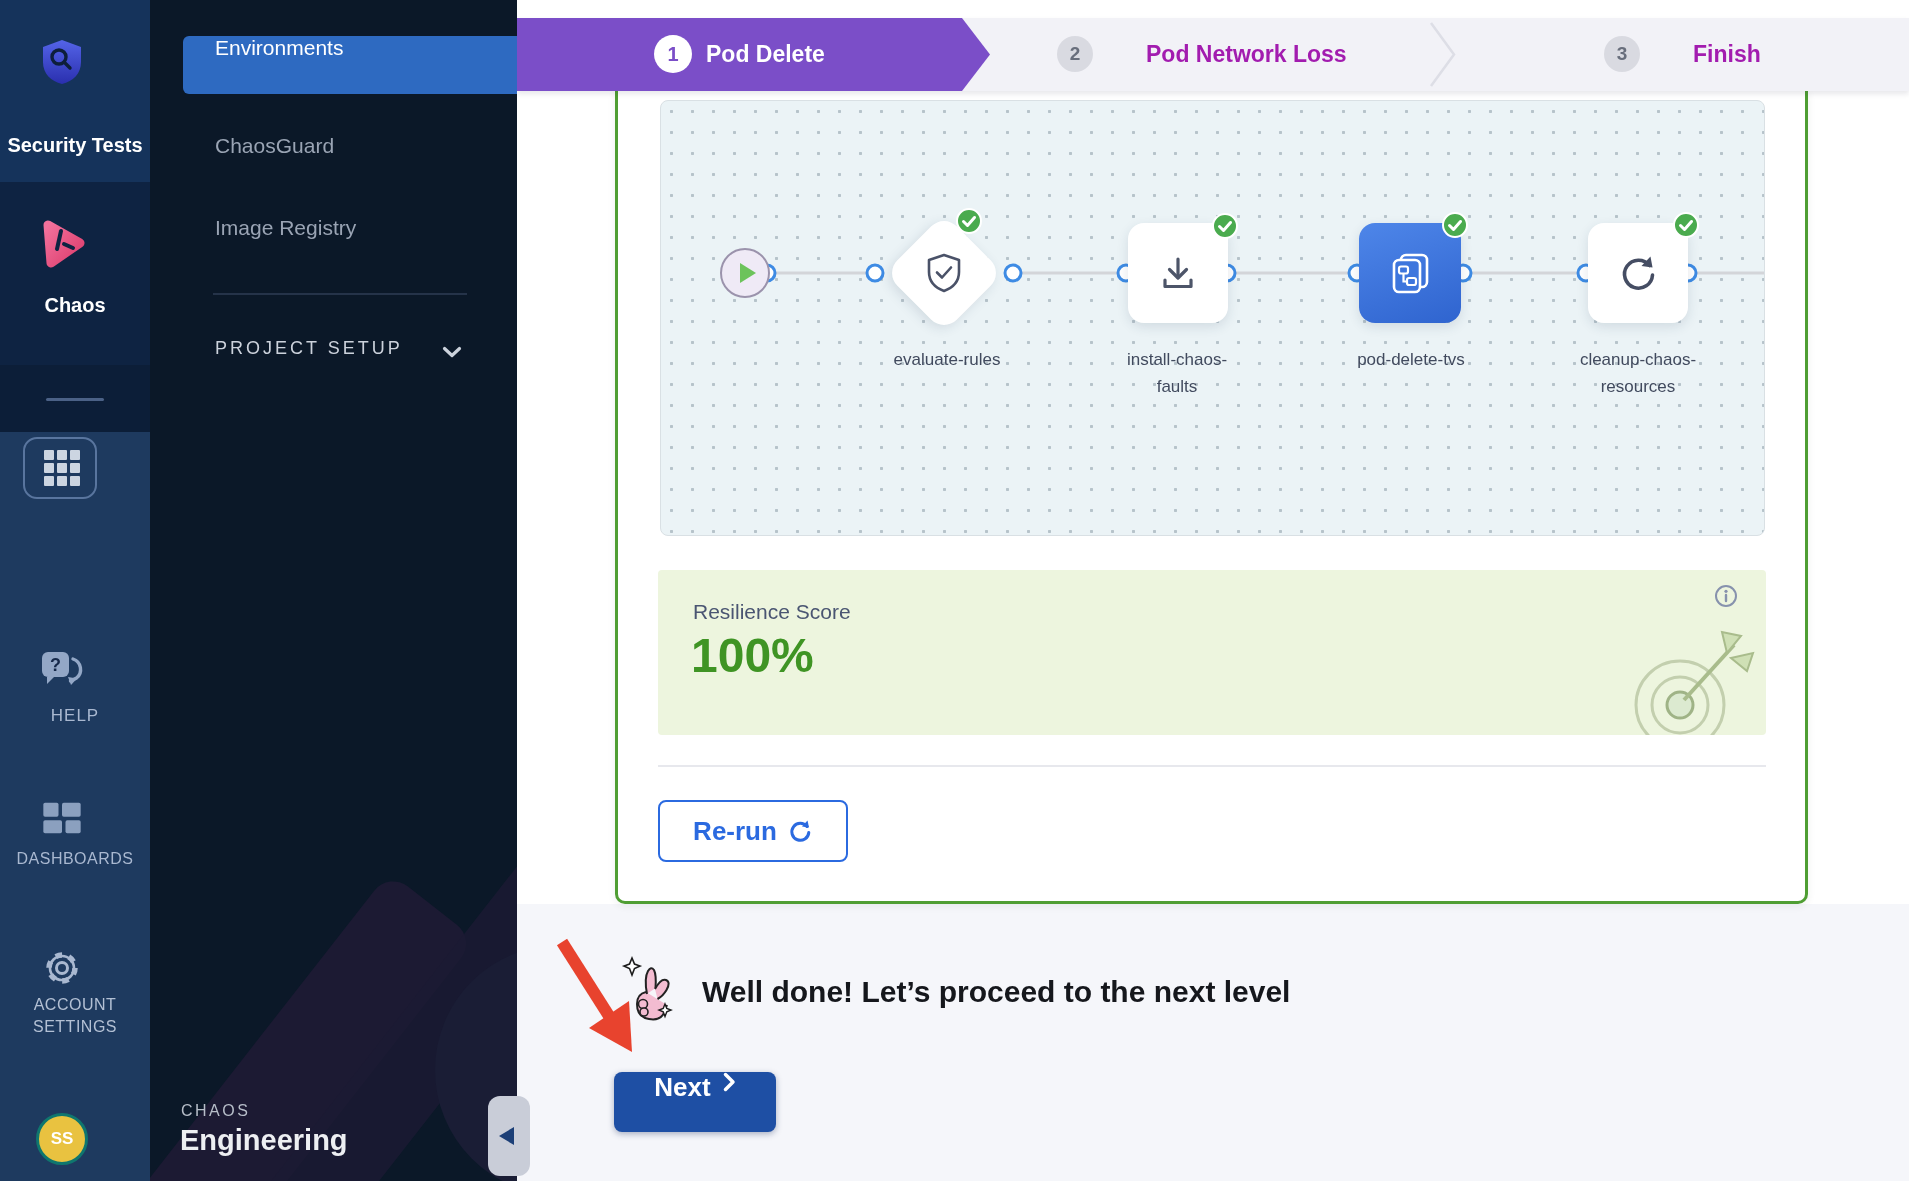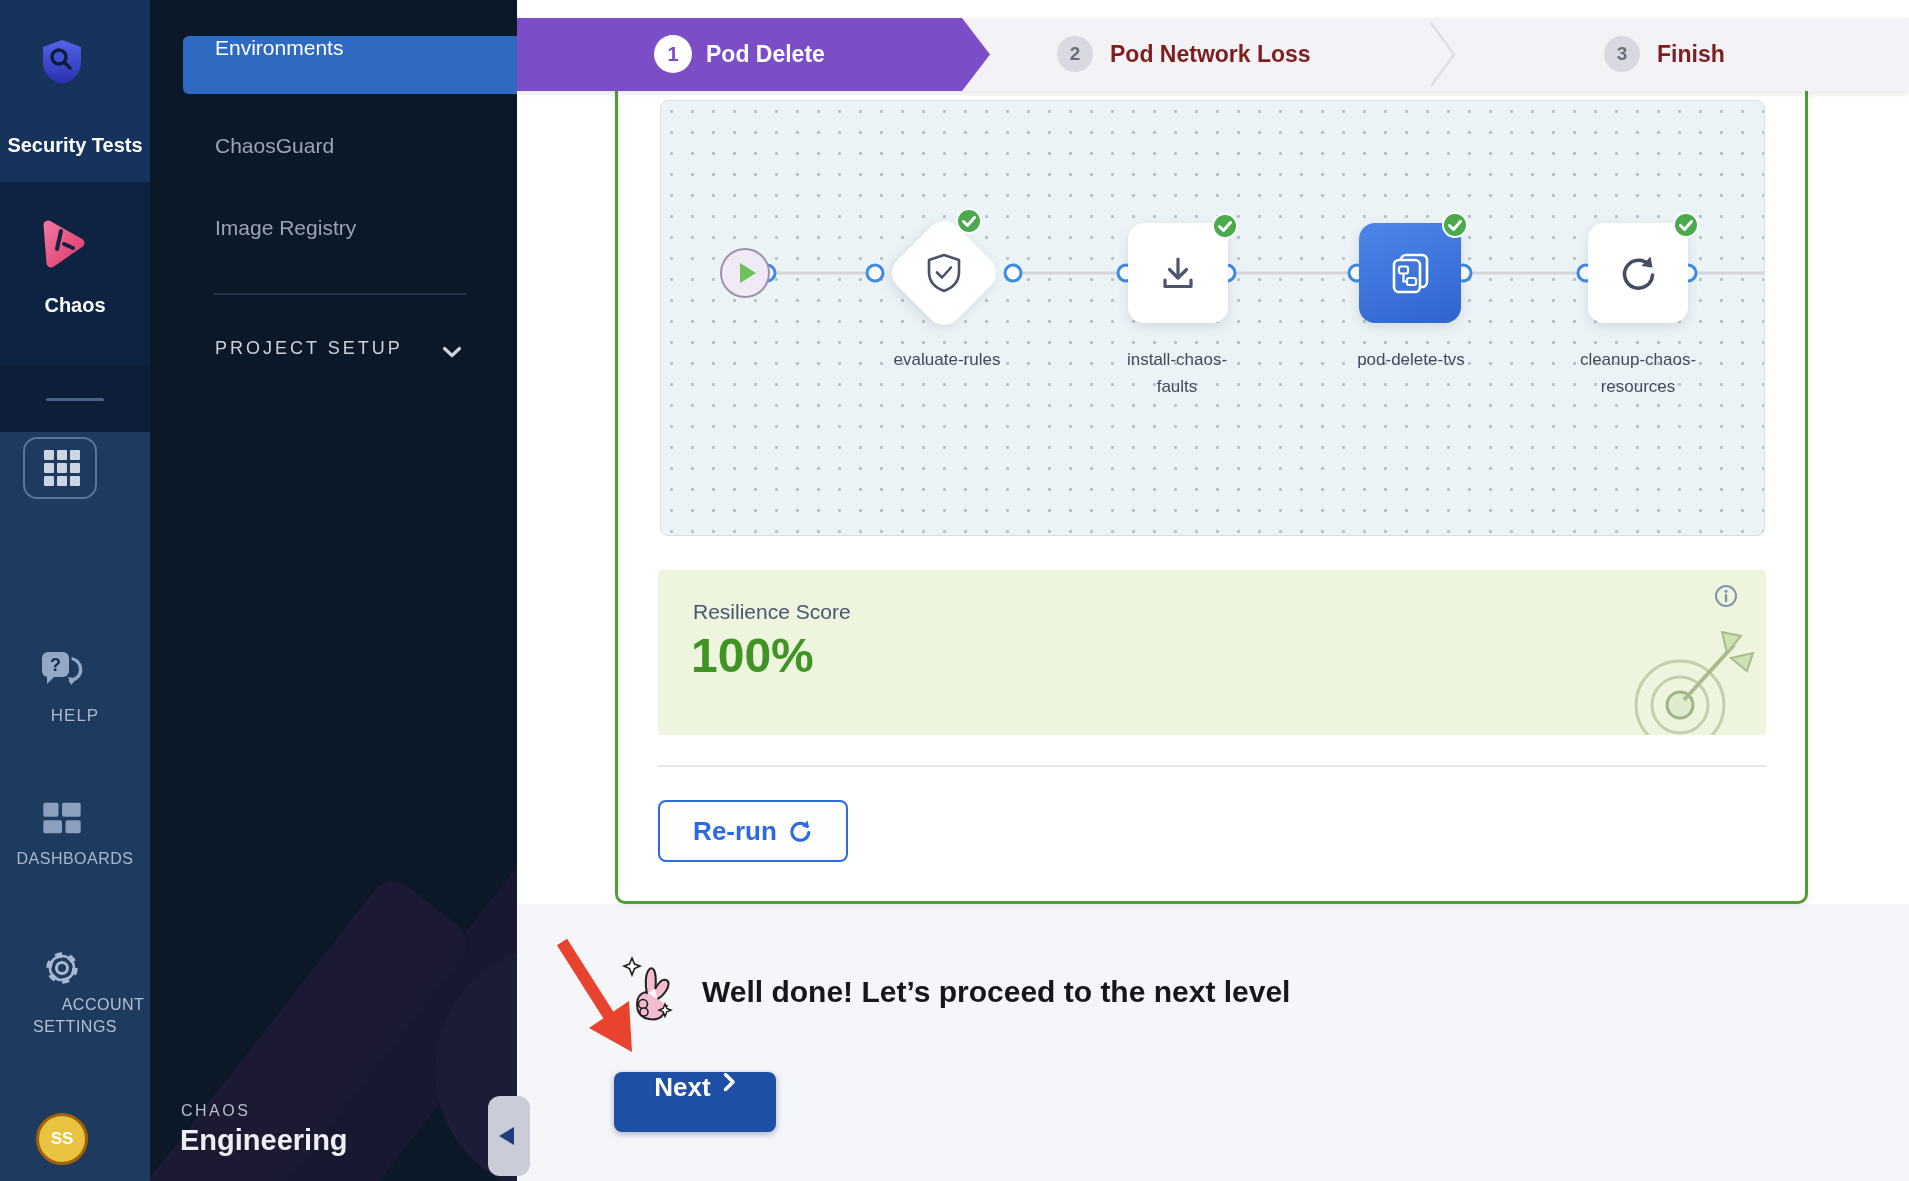--- a/index.html
+++ b/index.html
@@ -12,21 +12,21 @@
   #main-topstrip { left:517px; top:0; width:1392px; height:18px; background:#ffffff; }
   #stepper { left:517px; top:18px; width:1392px; height:73px; background:#f2f2f7; box-shadow:0 3px 5px rgba(30,30,60,.10); z-index:6; }
   #step1-wedge { left:0; top:0; width:473px; height:73px; background:#7b4ec8;
     clip-path:polygon(0 0, calc(100% - 28px) 0, 100% 50%, calc(100% - 28px) 100%, 0 100%); }
   .step-circle { width:38px; height:38px; border-radius:50%; display:flex; align-items:center; justify-content:center;
     font-size:20px; font-weight:bold; }
   .step-circle.active { background:#fff; color:#7b4ec8; }
   .step-circle.idle { width:36px; height:36px; background:#d9dae1; color:#686e7c; font-size:19px; }
   .step-label { font-size:23px; font-weight:bold; white-space:nowrap; }
   .step-label.active { color:#ffffff; }
-  .step-label.idle { color:#7f1d1d; }
+  .step-label.idle { color:#a21caf;margin-left:36px; }
 
   #main-bg { left:517px; top:91px; width:1392px; height:813px; background:#ffffff; }
   #bottom-strip { left:517px; top:904px; width:1392px; height:277px; background:#f5f6fa; }
 
   
   #card { left:615px; top:91px; width:1193px; height:813px; background:#fff;
     border:3px solid #4f9e33; border-top:none; border-radius:0 0 10px 10px; box-shadow:0 2px 8px rgba(30,50,30,.07); z-index:3; }
   #canvas { left:42px; top:9px; width:1105px; height:436px; background:#ebf3f6;
     border:1px solid #d9e0e4; border-radius:8px; overflow:hidden;
     background-image:radial-gradient(#b6c3ca 1.4px, transparent 1.5px); background-size:21px 21px; }
@@ -65,21 +65,21 @@
   #rail { left:0; top:0; width:150px; height:1181px; background:#0c1e38; overflow:hidden; z-index:30; }
   #rail .mod-sec { left:0; top:0; width:150px; height:203px; background:#15335b; cursor:pointer; }
   #rail .mod-chaos { left:0; top:182px; width:150px; height:183px; background:#0e2342; cursor:pointer; }
   .rail-label { width:150px; text-align:center; font-size:20px; font-weight:bold; color:#fff; white-space:nowrap; }
   #rail-divider { left:46px; top:398px; width:58px; height:3px; border-radius:2px; background:#4b6186; }
   #rail-lower { left:0; top:432px; width:150px; height:749px; background:#1e3a5f; }
   #grid-btn { left:23px; top:437px; width:74px; height:62px; border:2px solid #59759e; border-radius:14px; cursor:pointer; }
   #grid-squares { left:44px; top:450px; width:36px; height:36px; display:grid; grid-template-columns:repeat(3,10px); grid-auto-rows:10px; gap:3px; }
   #grid-squares div { background:#ccd5e1; border-radius:1px; }
   .rail-small { width:150px; text-align:center; font-size:16px; color:#a9b8d0; letter-spacing:.5px; white-space:nowrap; }
-  #avatar { left:36px; top:1113px; width:52px; height:52px; border-radius:50%; background:#e9c240; border:3px solid #a16207;
+  #avatar { left:36px; top:1113px; width:52px; height:52px; border-radius:50%; background:#e9c240; border:3px solid #0f766e;
     display:flex; align-items:center; justify-content:center; font-size:17px; font-weight:bold; color:#fff; cursor:pointer; }
 
   
   #psidebar { left:150px; top:0; width:367px; height:1181px; background:#0b1828; overflow:hidden; z-index:25; }
   .wm { background:#1c1a33; position:absolute; }
   #env-row { left:33px; top:36px; width:334px; height:58px; background:#2e6ac1; border-radius:6px 0 0 6px;
     display:flex; align-items:flex-start; cursor:pointer; }
   #env-row span { margin-left:32px; font-size:21px; color:#fff; }
   .side-item { left:65px; font-size:21px; color:#9aa4b4; cursor:pointer; white-space:nowrap; }
   #psep { left:63px; top:293px; width:254px; height:2px; background:#253349; }
@@ -344,21 +344,21 @@
         <rect x="21" y="17" width="13" height="11" rx="1.5"></rect>
       </g>
     </svg>
     <div class="abs rail-small" style="top:850px;">DASHBOARDS</div>
 
     <svg class="abs" style="left:40px;top:946px;" width="44" height="44" viewBox="0 0 44 44">
       <circle cx="22" cy="22" r="13" fill="none" stroke="#a9b8d0" stroke-width="5.5" stroke-dasharray="6.5 7.1"></circle>
       <circle cx="22" cy="22" r="12" fill="none" stroke="#a9b8d0" stroke-width="2.6"></circle>
       <circle cx="22" cy="22" r="5.5" fill="none" stroke="#a9b8d0" stroke-width="3"></circle>
     </svg>
-    <div class="abs rail-small" style="top:996px;color:#b3c0d4;margin-left:28px;">ACCOUNT</div>
+    <div class="abs rail-small" style="top:996px;color:#b3c0d4;">ACCOUNT</div>
     <div class="abs rail-small" style="top:1018px;color:#b3c0d4;">SETTINGS</div>
 
     <div class="abs" id="avatar">
       <span>SS</span>
     </div>
   </div>
 
 </div>
 
 </body></html>

